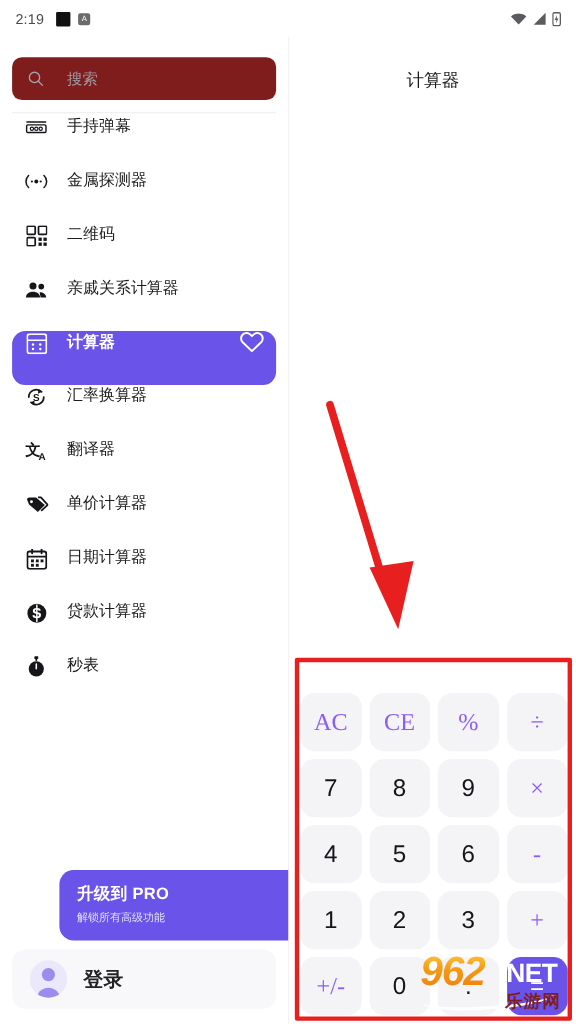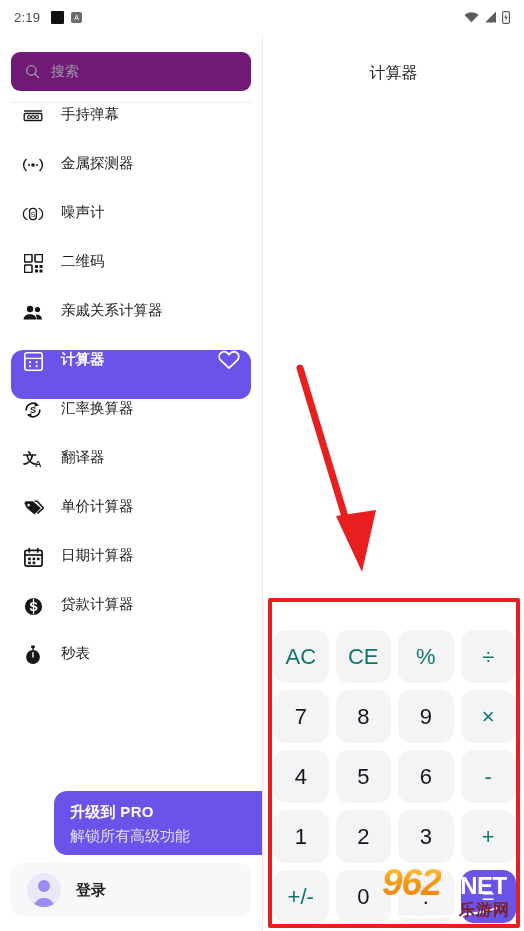--- a/index.html
+++ b/index.html
@@ -45,22 +45,22 @@
 
   
   .sidebar {
     position: absolute; top: 34px; left: 0;
     width: 262px; height: 897px;
     background: #ffffff;
     overflow: hidden;
   }
   .search-wrap { padding: 18px 11px 0 11px; }
   .search-box {
-    height: 39px; background: #701a75; border-radius: 9px;
-    display: flex; align-items: center; padding: 0 14px; gap: 11px;
+    height: 39px; background: #7f1d1d; border-radius: 9px;
+    display: flex; align-items: center; padding: 0 14px; gap: 21px;
   }
   .search-box svg { flex: 0 0 auto; }
   .search-text { font-size: 14px; color: #9b9ba3; }
 
   .nav-all {
     display: flex; align-items: center; gap: 17px;
     height: 44px; margin: 22px 0 0 0; padding: 0 22px;
   }
   .nav-all .label { font-size: 15px; color: #1c1c1e; }
 
@@ -84,21 +84,21 @@
   .nav-item .fav { margin-left: auto; display: flex; align-items: center; }
 
   
   .pro-card {
     position: absolute; left: 11px; bottom: 76px;
     width: 240px; height: 64px;
     background: #6a53e8; border-radius: 13px;
     padding: 12px 16px; color: #fff; margin-left: 43px;
   }
   .pro-title { font-size: 15px; font-weight: bold; letter-spacing: .3px; }
-  .pro-sub { font-size: 15px; margin-top: 5px; color: #e3dffb; }
+  .pro-sub { font-size: 10px; margin-top: 5px; color: #e3dffb; }
 
   .login-card {
     position: absolute; left: 11px; bottom: 14px;
     width: 240px; height: 54px;
     background: #f8f8fa; border-radius: 12px;
     display: flex; align-items: center; padding: 0 16px; gap: 15px;
   }
   .avatar {
     width: 34px; height: 34px; border-radius: 50%;
     background: #ebe8fb; position: relative; overflow: hidden; flex: 0 0 34px;
@@ -106,21 +106,21 @@
   .avatar::before {
     content: ''; position: absolute; top: 7px; left: 50%;
     transform: translateX(-50%);
     width: 12px; height: 12px; border-radius: 50%; background: #9b8ced;
   }
   .avatar::after {
     content: ''; position: absolute; bottom: -7px; left: 50%;
     transform: translateX(-50%);
     width: 22px; height: 16px; border-radius: 11px 11px 0 0; background: #9b8ced;
   }
-  .login-label { font-size: 15px; font-weight: bold; color: #232326; }
+  .login-label { font-size: 18px; font-weight: bold; color: #232326; }
 
   
   .content {
     position: absolute; top: 34px; left: 263px;
     width: 261px; height: 897px; background: #ffffff;
   }
   .page-title {
     text-align: center; font-size: 16px; color: #1c1c1e;
     padding-top: 29px;
   }
@@ -131,21 +131,21 @@
     width: 243px;
     display: grid; grid-template-columns: repeat(4, 1fr);
     gap: 7px;
     padding: 14px 0 8px 0;
   }
   .key {
     height: 53px; background: #f4f4f7; border-radius: 13px;
     display: flex; align-items: center; justify-content: center;
     font-size: 22px; color: #15151a;
   }
-  .key.op { color: #0f766e; }
+  .key.op { color: #8b5cf6; font-family: Liberation Serif, serif; }
   .key.eq { background: #6a53e8; color: #ffffff; }
 
   
   .anno-rect {
     position: absolute; left: 268px; top: 598px;
     width: 252px; height: 330px;
     border: 4px solid #e71f1f; border-radius: 2px;
     pointer-events: none;
   }
   .anno-arrow { position: absolute; left: 280px; top: 360px; pointer-events: none; }
@@ -242,31 +242,20 @@
             <path d="M4 2.5A7.5 7.5 0 0 0 4 13.5" fill="none" stroke="#16161a" stroke-width="1.4" stroke-linecap="round"></path>
             <path d="M18 2.5a7.5 7.5 0 0 1 0 11" fill="none" stroke="#16161a" stroke-width="1.4" stroke-linecap="round"></path>
             <circle cx="11" cy="8" r="1.8" fill="#16161a"></circle>
             <circle cx="7" cy="8" r="1" fill="#16161a"></circle>
             <circle cx="15" cy="8" r="1" fill="#16161a"></circle>
           </svg>
         </span>
         <span class="label">金属探测器</span>
       </div>
 
-      <div class="nav-item">
-        <span class="ico">
-          <svg width="22" height="18" viewBox="0 0 22 18">
-            <path d="M5 3.5A6 6 0 0 0 5 14.5" fill="none" stroke="#16161a" stroke-width="1.3" stroke-linecap="round"></path>
-            <path d="M17 3.5a6 6 0 0 1 0 11" fill="none" stroke="#16161a" stroke-width="1.3" stroke-linecap="round"></path>
-            <rect x="7.6" y="3.4" width="6.8" height="11.2" rx="3" fill="none" stroke="#16161a" stroke-width="1.3"></rect>
-            <text x="11" y="12" font-size="7" text-anchor="middle" fill="#16161a" font-family="sans-serif">S</text>
-          </svg>
-        </span>
-        <span class="label">噪声计</span>
-      </div>
 
       <div class="nav-item">
         <span class="ico">
           <svg width="19" height="19" viewBox="0 0 19 19">
             <rect x="0.5" y="0.5" width="7.5" height="7.5" rx="1" fill="none" stroke="#16161a" stroke-width="1.6"></rect>
             <rect x="11" y="0.5" width="7.5" height="7.5" rx="1" fill="none" stroke="#16161a" stroke-width="1.6"></rect>
             <rect x="0.5" y="11" width="7.5" height="7.5" rx="1" fill="none" stroke="#16161a" stroke-width="1.6"></rect>
             <rect x="11" y="11" width="3" height="3" fill="#16161a"></rect>
             <rect x="15.5" y="11" width="3" height="3" fill="#16161a"></rect>
             <rect x="11" y="15.5" width="3" height="3" fill="#16161a"></rect>

